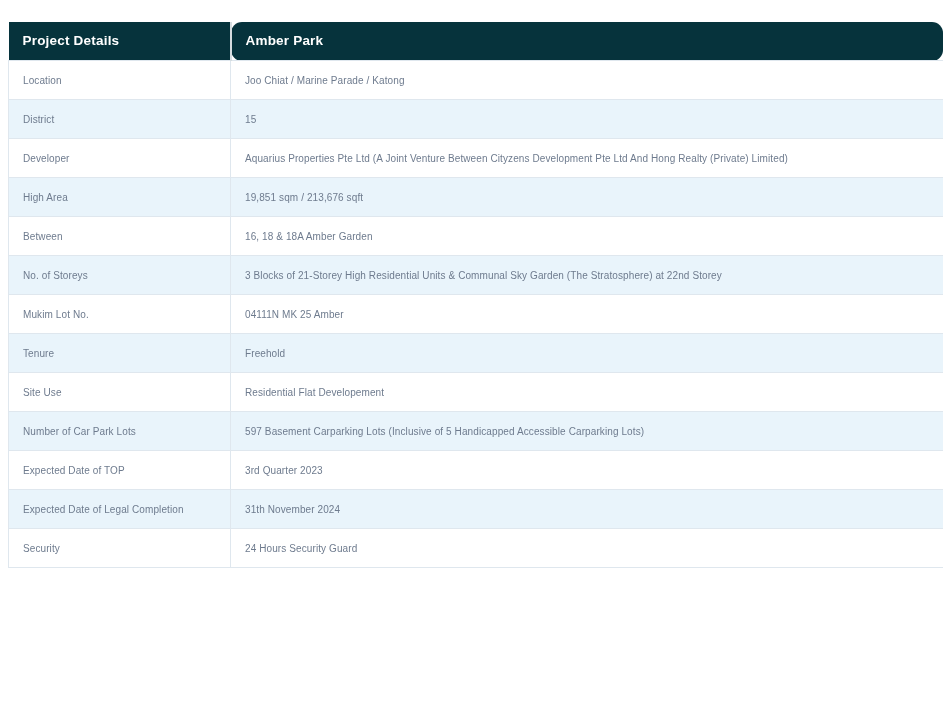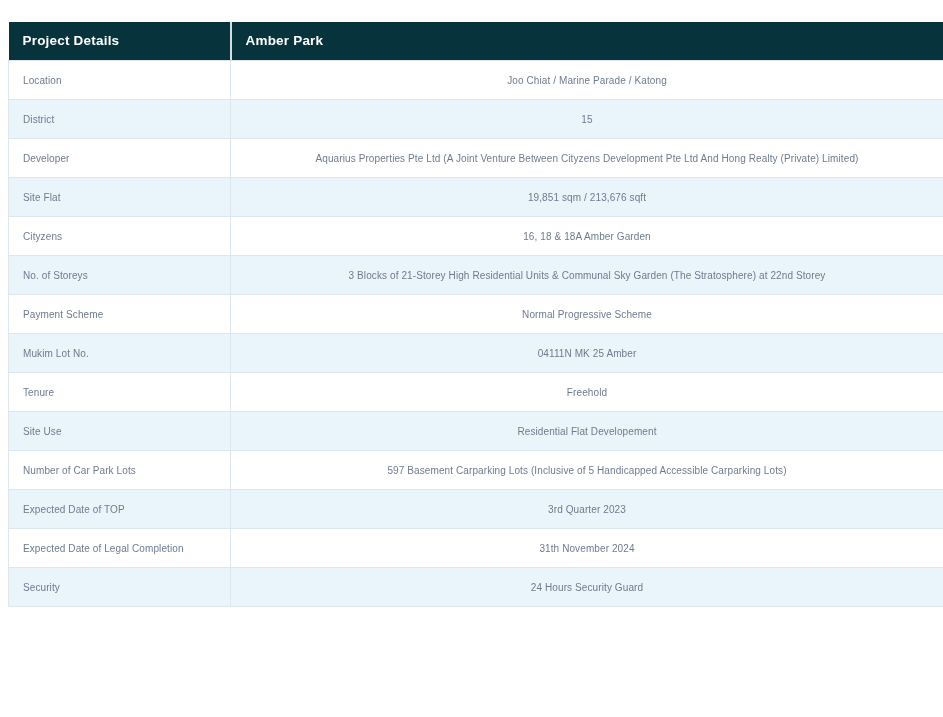--- a/index.html
+++ b/index.html
@@ -32,32 +32,32 @@
     background:var(--header-bg);
     color:var(--header-text);
     font-size:13.5px;
     font-weight:bold;
     text-align:left;
     padding:11px 14px;
     letter-spacing:.2px;
     line-height:16px;
     margin-top:47px;
   }
-  th + th{border-left:2px solid var(--header-divider);}
+  th + th{border-left:2px solid var(--header-divider);border-radius:11px;}
   td{
     font-size:10px;
     color:var(--text);
     padding:11.5px 14px;
     border:1px solid var(--border);
     line-height:15px;
     letter-spacing:.1px;
     vertical-align:middle;
     background:var(--row-bg);
   }
-  td:last-child{border-right:none;text-align:center;}
+  td:last-child{border-right:none;}
   tbody tr:nth-child(even) td{background:var(--row-alt-bg);}
 </style>
 </head>
 <body>
 
 <div class="viewport">
   <table class="project-table">
     <colgroup>
       <col class="c-label">
       <col class="c-value">
@@ -79,38 +79,34 @@
     <td class="value-cell">15</td>
   </tr>
 
   <tr>
     <td class="label-cell">Developer</td>
     <td class="value-cell">Aquarius Properties Pte Ltd (A Joint Venture Between Cityzens Development Pte Ltd And Hong Realty (Private) Limited)</td>
   </tr>
 
 
   <tr>
-    <td class="label-cell">Site Flat</td>
+    <td class="label-cell">High Area</td>
     <td class="value-cell">19,851 sqm / 213,676 sqft</td>
   </tr>
 
   <tr>
-    <td class="label-cell">Cityzens</td>
+    <td class="label-cell">Between</td>
     <td class="value-cell">16, 18 &amp; 18A Amber Garden</td>
   </tr>
 
   <tr>
     <td class="label-cell">No. of Storeys</td>
     <td class="value-cell">3 Blocks of 21-Storey High Residential Units &amp; Communal Sky Garden (The Stratosphere) at 22nd Storey</td>
   </tr>
 
-  <tr>
-    <td class="label-cell">Payment Scheme</td>
-    <td class="value-cell">Normal Progressive Scheme</td>
-  </tr>
 
   <tr>
     <td class="label-cell">Mukim Lot No.</td>
     <td class="value-cell">04111N MK 25 Amber</td>
   </tr>
 
   <tr>
     <td class="label-cell">Tenure</td>
     <td class="value-cell">Freehold</td>
   </tr>

